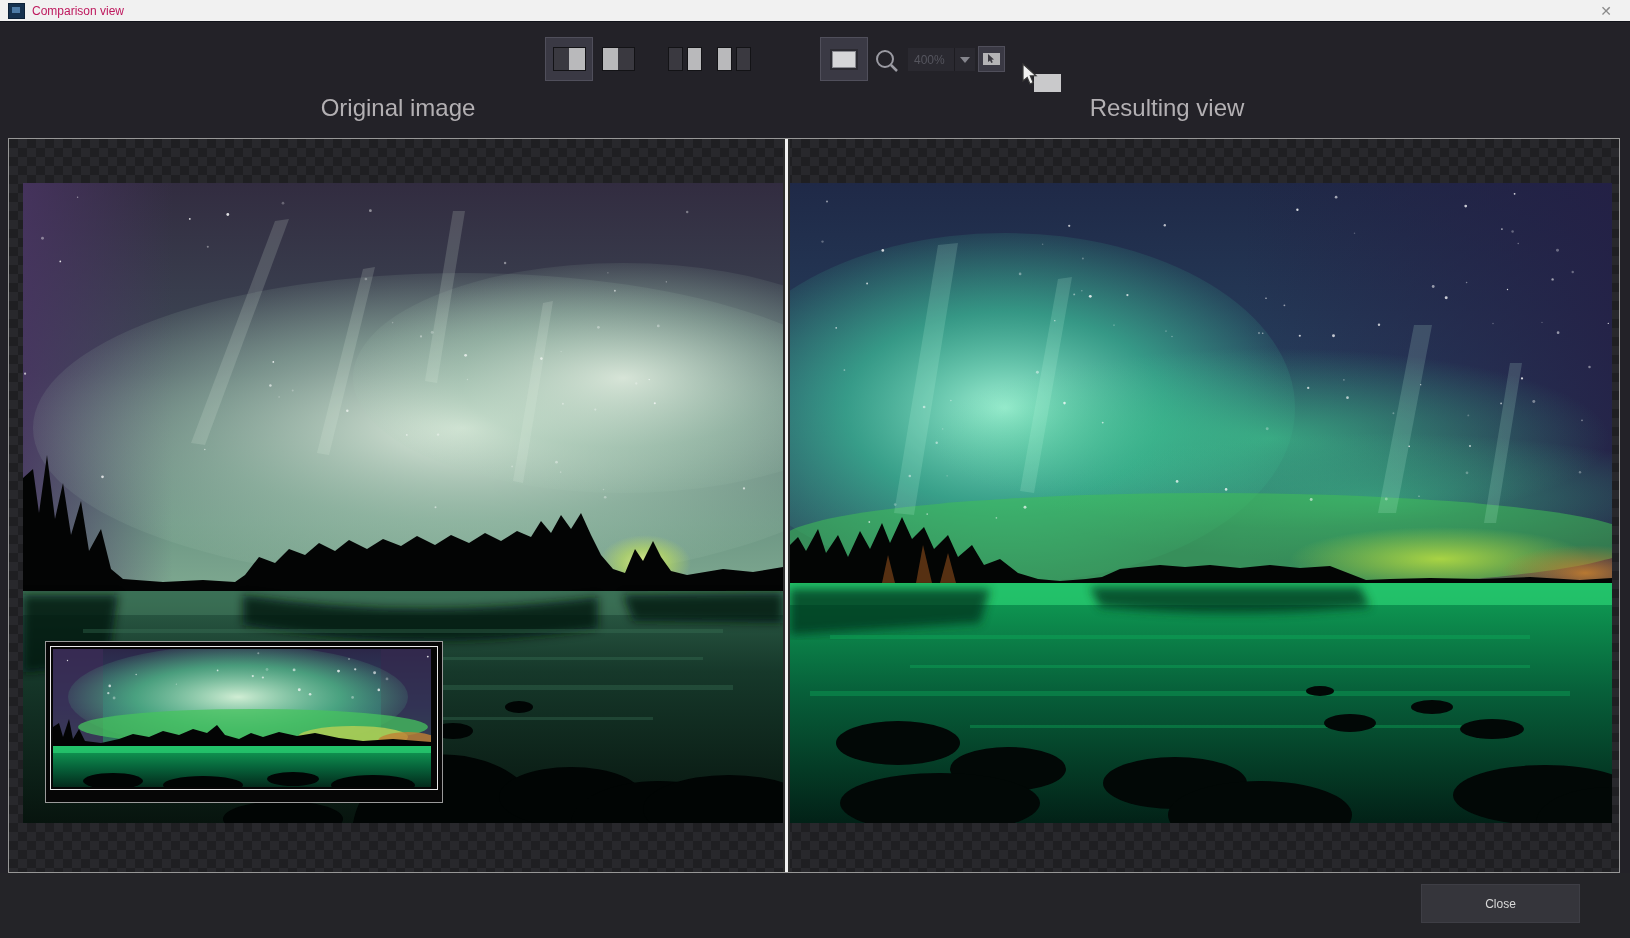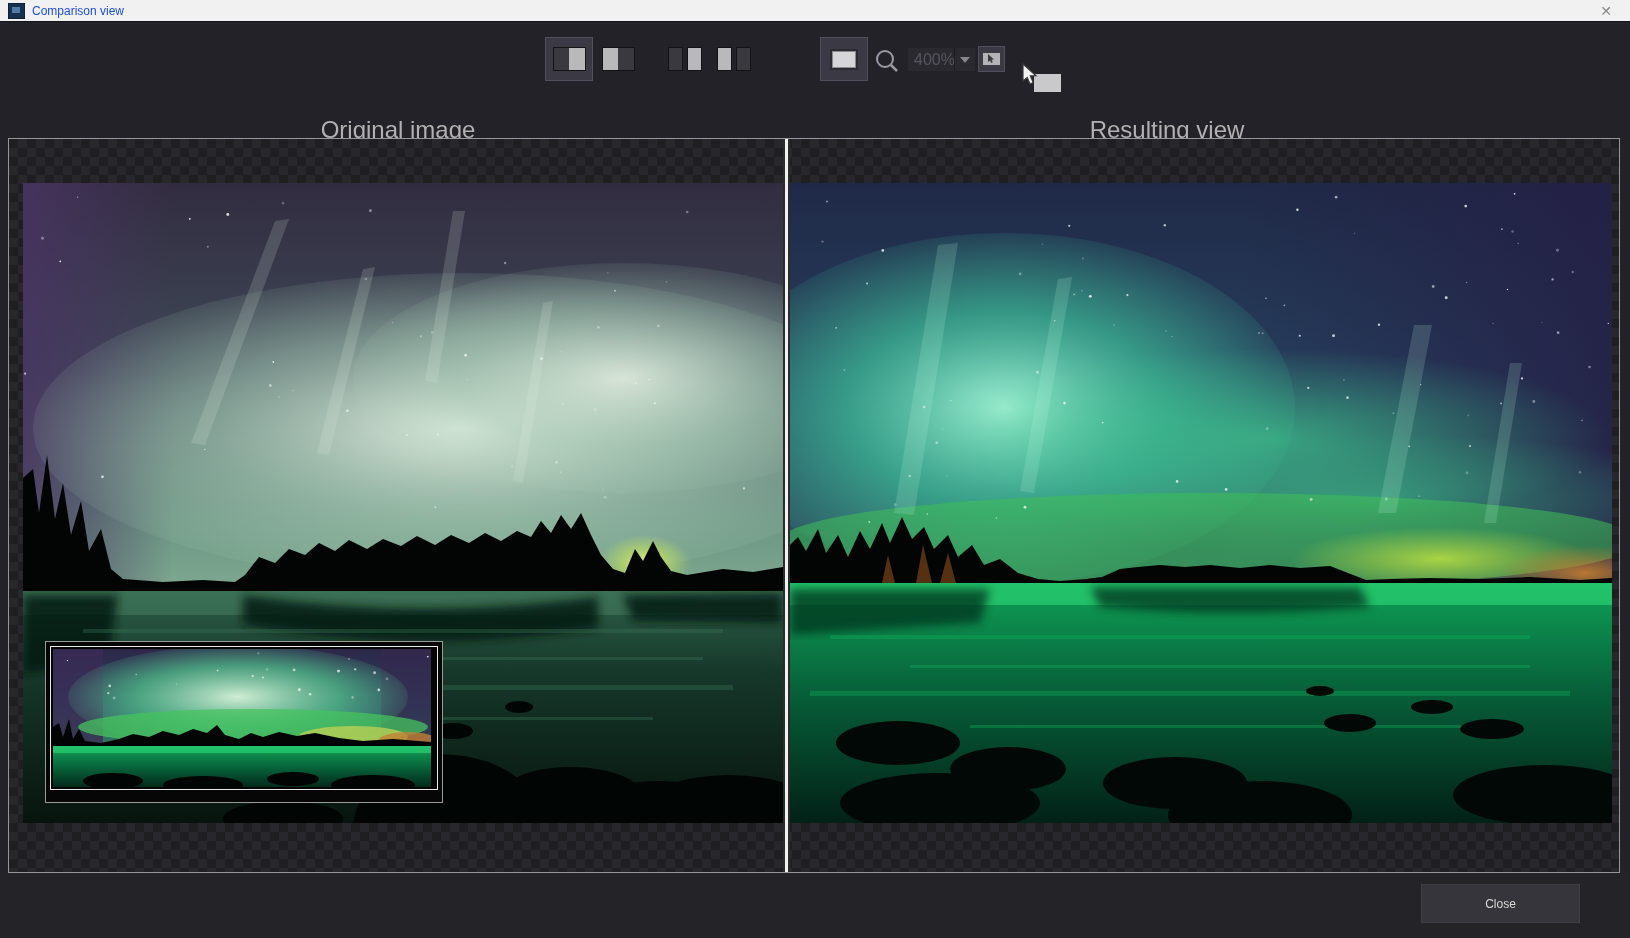--- a/index.html
+++ b/index.html
@@ -11,50 +11,50 @@
   
   .titlebar{
     position:absolute;left:0;top:0;width:1630px;height:22px;
     background:#f1f1f1;display:flex;align-items:center;
     border-bottom:1px solid #11131a;box-sizing:border-box;padding:0 8px;
   }
   .app-icon{width:15px;height:14px;background:#16314f;border:1px solid #0d2138;
     margin-right:7px;position:relative;flex:0 0 auto;}
   .app-icon::after{content:"";position:absolute;left:3px;top:3px;width:8px;height:6px;
     background:#4d7aa6;}
-  .win-title{color:#1d4ed8;font-size:12px;line-height:22px;}
+  .win-title{color:#be185d;font-size:12px;line-height:22px;}
   .win-close{margin-left:auto;color:#8a8a8a;font-size:14px;padding:0 10px;cursor:default;}
   
   .toolbar{position:absolute;left:0;top:22px;width:1630px;height:76px;background:#232228;}
   .tbtn{position:absolute;top:15px;height:44px;width:48px;box-sizing:border-box;
     display:flex;align-items:center;justify-content:center;
     border:1px solid transparent;background:transparent;}
   .tbtn.selected{background:#3a3944;border-color:#504f5b;}
   .tbtn.small{width:27px;height:26px;top:24px;}
   .ic-split{width:33px;height:24px;display:flex;border:1px solid #131316;box-sizing:border-box;}
   .ic-split .half{flex:1 1 50%;}
   .hl{background:#b9b9bb;}
   .hd{background:#3a3940;}
   .ic-pair{display:flex;gap:4px;}
   .ic-pair .cell{width:15px;height:24px;border:1px solid #131316;box-sizing:border-box;}
   .ic-fit{width:24px;height:17px;background:#d6d6d8;border:2px solid #2c2b32;
     box-shadow:0 0 0 1px #8a8a90 inset;}
   .ic-navrect{width:17px;height:12px;background:#b4b4b6;position:relative;}
   .ic-navrect svg{position:absolute;left:4px;top:1px;}
   .combo{position:absolute;left:908px;top:26px;height:23px;display:flex;background:#2a2930;}
-  .combo .field{width:46px;color:#55555e;font-size:16px;display:flex;align-items:center;
+  .combo .field{width:46px;color:#55555e;font-size:12px;display:flex;align-items:center;
     padding-left:6px;box-sizing:border-box;}
   .combo .caret{width:20px;display:flex;align-items:center;justify-content:center;
     border-left:1px solid #1d1c21;}
   .caret-shape{width:0;height:0;border:5px solid transparent;border-top:6px solid #85858d;margin-top:6px;}
   .magnifier{position:absolute;left:872px;top:24px;}
   .hover-rect{position:absolute;left:1034px;top:52px;width:27px;height:18px;background:#c9c9cb;}
   .mouse-cursor{position:absolute;left:1019px;top:41px;z-index:50;}
   
-  .panel-label{position:absolute;top:116px;transform:translateX(-50%);
+  .panel-label{position:absolute;top:94px;transform:translateX(-50%);
     color:#b3b0b3;font-size:24px;white-space:nowrap;}
   
   .compare{
     position:absolute;left:8px;top:138px;width:1610px;height:733px;
     border:1px solid #979797;
     background-color:#1f1f22;
     background-image:
       linear-gradient(45deg,#28282c 26%,transparent 26%,transparent 74%,#28282c 74%),
       linear-gradient(45deg,#28282c 26%,transparent 26%,transparent 74%,#28282c 74%);
     background-size:18px 18px;background-position:0 0,9px 9px;

